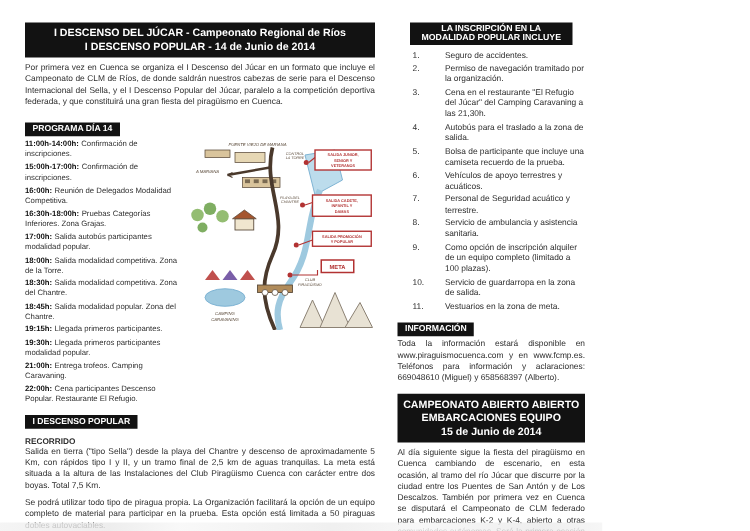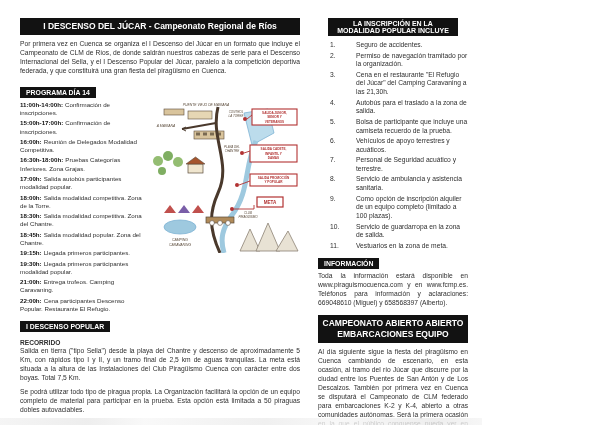--- a/index.html
+++ b/index.html
@@ -51,20 +51,21 @@
   }
 </style>
 </head>
 <body>
 
 <div class="page">
 
   <div class="col-left">
     <div class="bar">
       <div>I DESCENSO DEL JÚCAR - Campeonato Regional de Ríos</div>
+      <div>I DESCENSO POPULAR - 14 de Junio de 2014</div>
     </div>
 
     <p class="para">Por primera vez en Cuenca se organiza el I Descenso del Júcar en un formato que incluye el Campeonato de CLM de Ríos, de donde saldrán nuestros cabezas de serie para el Descenso Internacional del Sella, y el I Descenso Popular del Júcar, paralelo a la competición deportiva federada, y que constituirá una gran fiesta del piragüismo en Cuenca.</p>
 
     <span class="label">PROGRAMA DÍA 14</span>
 
     <div class="mid">
       <div class="sched">
 
           <p class="s-item"><b class="s-time">11:00h-14:00h:</b><span>Confirmación de inscripciones.</span></p>
@@ -259,20 +260,21 @@
           <span class="num">11.</span>
           <span class="ntext">Vestuarios en la zona de meta.</span>
         </p>
       </div>
 
     <span class="label">INFORMACIÓN</span>
     <p class="para">Toda la información estará disponible en www.piraguismocuenca.com y en www.fcmp.es. Teléfonos para información y aclaraciones: 669048610 (Miguel) y 658568397 (Alberto).</p>
 
     <div class="bar" style="margin-top:7px">
       <div>CAMPEONATO ABIERTO ABIERTO EMBARCACIONES EQUIPO</div>
+      <div>15 de Junio de 2014</div>
     </div>
 
     <p class="para">Al día siguiente sigue la fiesta del piragüismo en Cuenca cambiando de escenario, en esta ocasión, al tramo del río Júcar que discurre por la ciudad entre los Puentes de San Antón y de Los Descalzos. También por primera vez en Cuenca se disputará el Campeonato de CLM federado para embarcaciones K-2 y K-4, abierto a otras comunidades autónomas. Será la primera ocasión en la que el público conquense pueda ver en acción a las piraguas de cuatro tripulantes, las más rápidas de este deporte.</p>
 
     <div class="prog15-row">
       <span class="label" style="margin:0">PROGRAMA DÍA 15</span>
     </div>
 
     <div class="mid15">
 

